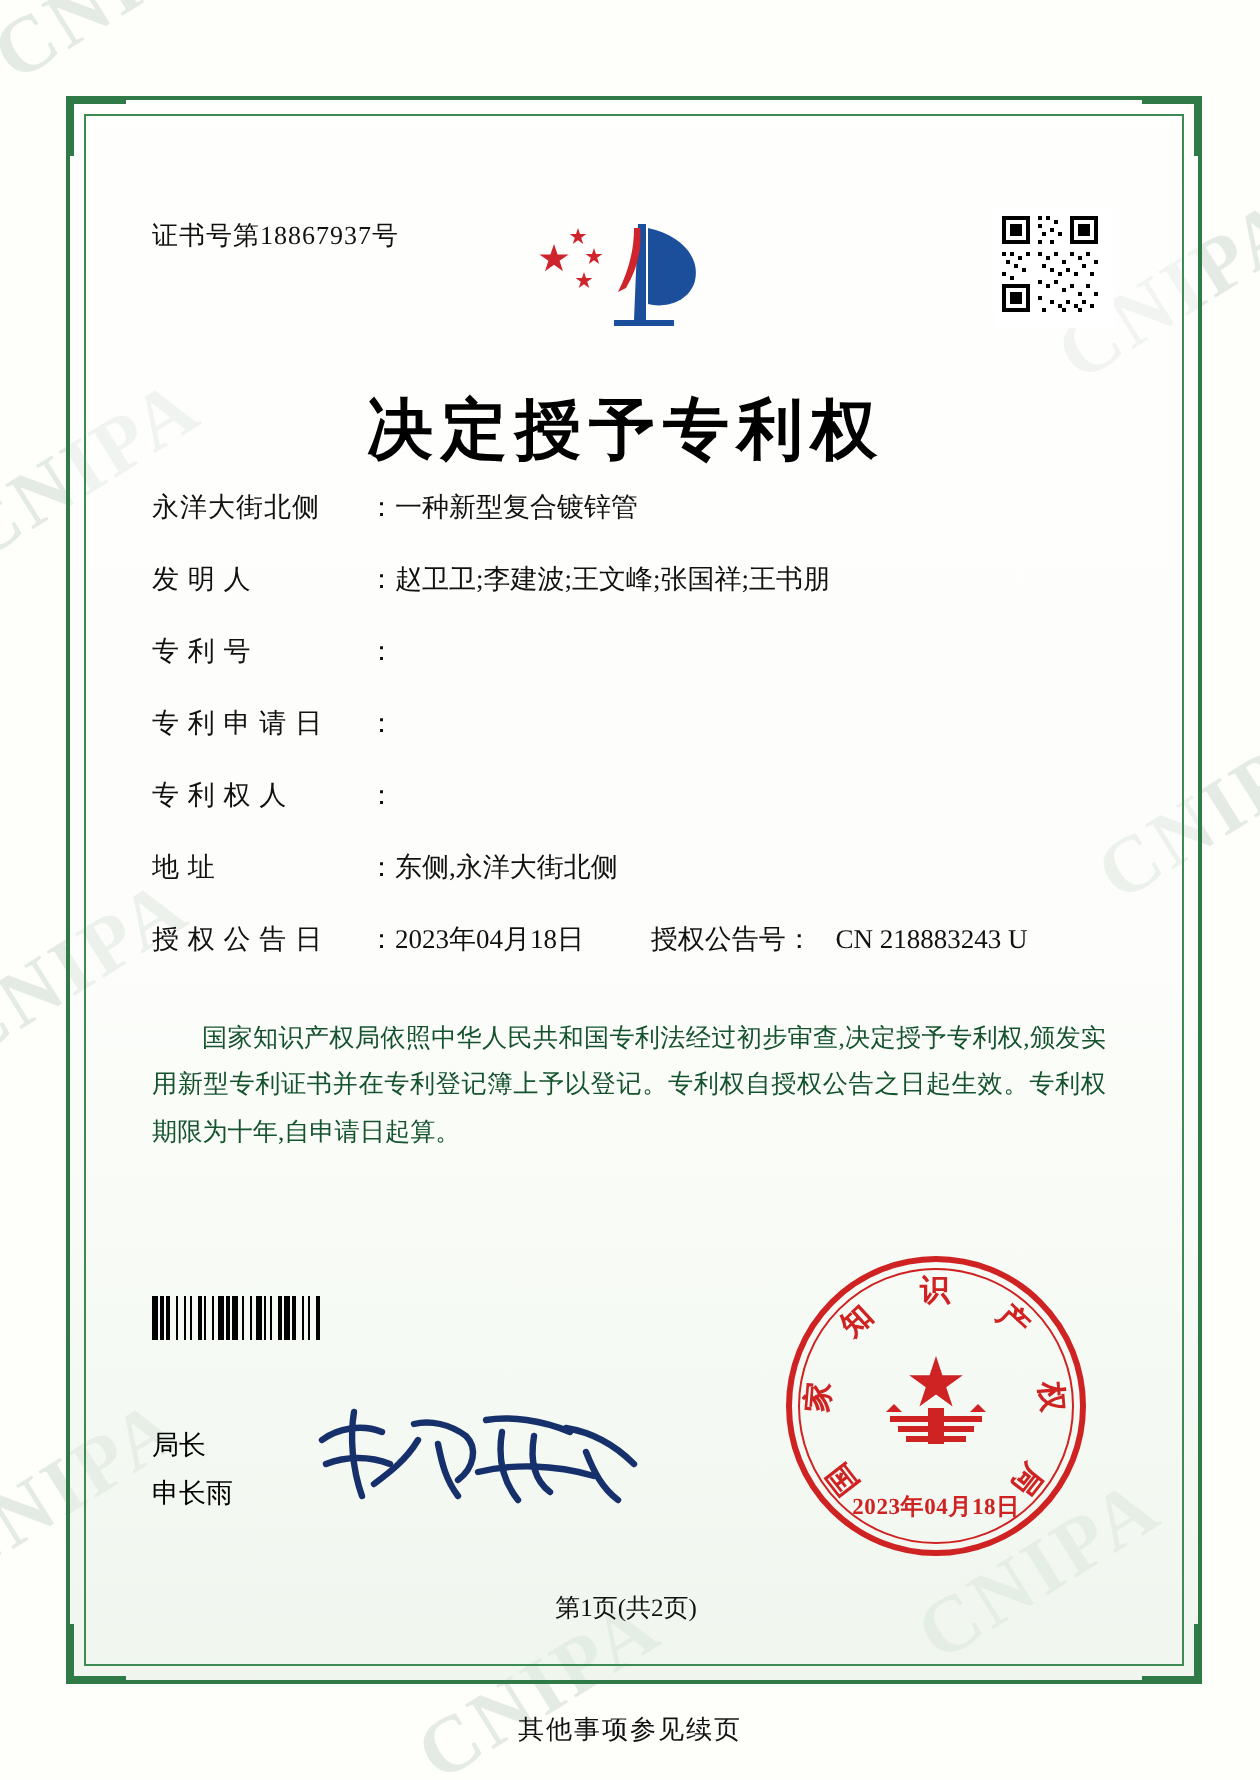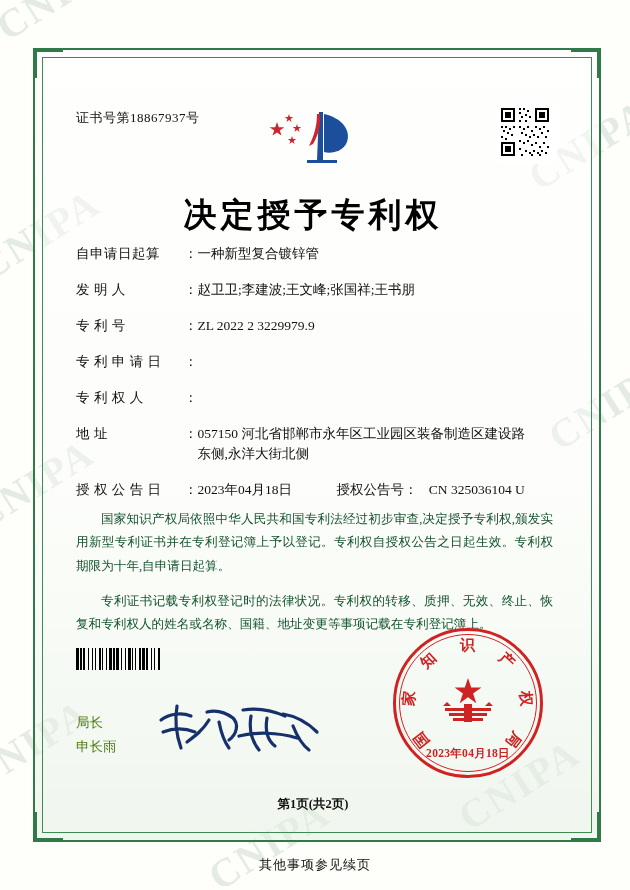--- a/index.html
+++ b/index.html
@@ -150,21 +150,21 @@
     text-align: center;
   }
   .field-value {
     flex: 1 1 auto;
     word-break: break-all;
   }
   .field-value .sub-line {
     display: block;
   }
   .inline-extra-label {
-    margin-left: 41px;
+    margin-left: 30px;
     white-space: nowrap;
   }
   .inline-extra-value {
     margin-left: 8px;
     white-space: nowrap;
   }
 
   .paragraphs {
     position: absolute;
     left: 45px;
@@ -242,40 +242,39 @@
     font-weight: bold;
     letter-spacing: 0.3px;
   }
 
   
   .sig-block {
     position: absolute;
     left: 45px;
     top: 663px;
     font-size: 13.5px;
-    color: #4d7c0f;
+    color: #000000;
     line-height: 1.75;
   }
   .sig-hand {
     position: absolute;
     left: 120px;
     top: 648px;
     width: 180px;
     height: 64px;
   }
 
   .page-no {
     position: absolute;
     left: 0;
     right: 0;
     top: 748px;
     text-align: center;
     font-size: 12.5px;
     color: #111;
-    font-weight: bold;
   }
 
   .footer-note {
     position: absolute;
     left: 0;
     right: 0;
     top: 856px;
     text-align: center;
     font-size: 13px;
     color: #111;
@@ -396,71 +395,68 @@
           <rect x="40" y="48" width="2" height="2"></rect>
         </g>
       </svg>
     </div>
 
     <div class="title">决定授予专利权</div>
 
     <div class="fields">
 
       <div class="field-row">
-        <div class="field-label">自申请日起算</div>
+        <div class="field-label">永洋大街北侧</div>
         <div class="field-colon">：</div>
         <div class="field-value">一种新型复合镀锌管</div>
       </div>
 
       <div class="field-row">
         <div class="field-label spread">发  明  人</div>
         <div class="field-colon">：</div>
         <div class="field-value">赵卫卫;李建波;王文峰;张国祥;王书朋</div>
       </div>
 
       <div class="field-row">
         <div class="field-label spread">专  利  号</div>
         <div class="field-colon">：</div>
-        <div class="field-value">ZL 2022 2 3229979.9</div>
       </div>
 
       <div class="field-row">
         <div class="field-label spread">专 利 申 请 日</div>
         <div class="field-colon">：</div>
       </div>
 
       <div class="field-row">
         <div class="field-label spread">专 利 权 人</div>
         <div class="field-colon">：</div>
       </div>
 
       <div class="field-row">
         <div class="field-label spread">地       址</div>
         <div class="field-colon">：</div>
         <div class="field-value">
-          <span class="sub-line">057150 河北省邯郸市永年区工业园区装备制造区建设路</span>
           <span class="sub-line">东侧,永洋大街北侧</span>
         </div>
       </div>
 
       <div class="field-row">
         <div class="field-label spread">授 权 公 告 日</div>
         <div class="field-colon">：</div>
         <div class="field-value">
           <span>2023年04月18日</span>
           <span class="inline-extra-label">授权公告号：</span>
-          <span class="inline-extra-value">CN 325036104 U</span>
+          <span class="inline-extra-value">CN 218883243 U</span>
         </div>
       </div>
 
     </div>
 
     <div class="paragraphs">
       <p>国家知识产权局依照中华人民共和国专利法经过初步审查,决定授予专利权,颁发实用新型专利证书并在专利登记簿上予以登记。专利权自授权公告之日起生效。专利权期限为十年,自申请日起算。</p>
-      <p>专利证书记载专利权登记时的法律状况。专利权的转移、质押、无效、终止、恢复和专利权人的姓名或名称、国籍、地址变更等事项记载在专利登记簿上。</p>
     </div>
 
     <div class="barcode" id="barcode"><span style="width:3px"></span><span style="width:1px;background:transparent"></span><span style="width:2px"></span><span style="width:1px;background:transparent"></span><span style="width:2px"></span><span style="width:3px;background:transparent"></span><span style="width:1px"></span><span style="width:3px;background:transparent"></span><span style="width:1px"></span><span style="width:2px;background:transparent"></span><span style="width:1px"></span><span style="width:3px;background:transparent"></span><span style="width:2px"></span><span style="width:1px;background:transparent"></span><span style="width:1px"></span><span style="width:3px;background:transparent"></span><span style="width:1px"></span><span style="width:2px;background:transparent"></span><span style="width:3px"></span><span style="width:1px;background:transparent"></span><span style="width:2px"></span><span style="width:1px;background:transparent"></span><span style="width:3px"></span><span style="width:2px;background:transparent"></span><span style="width:1px"></span><span style="width:3px;background:transparent"></span><span style="width:1px"></span><span style="width:2px;background:transparent"></span><span style="width:3px"></span><span style="width:1px;background:transparent"></span><span style="width:1px"></span><span style="width:2px;background:transparent"></span><span style="width:1px"></span><span style="width:3px;background:transparent"></span><span style="width:2px"></span><span style="width:1px;background:transparent"></span><span style="width:3px"></span><span style="width:1px;background:transparent"></span><span style="width:2px"></span><span style="width:3px;background:transparent"></span><span style="width:1px"></span><span style="width:2px;background:transparent"></span><span style="width:1px"></span><span style="width:3px;background:transparent"></span><span style="width:2px"></span><span style="width:1px;background:transparent"></span></div>
 
     <div class="seal">
       <div class="seal-ring"></div>
       <div class="seal-ring-inner"></div>
       <div class="seal-star">
         <svg viewBox="0 0 74 58" width="74" height="58" xmlns="http://www.w3.org/2000/svg">
           <g fill="#cf2222">

